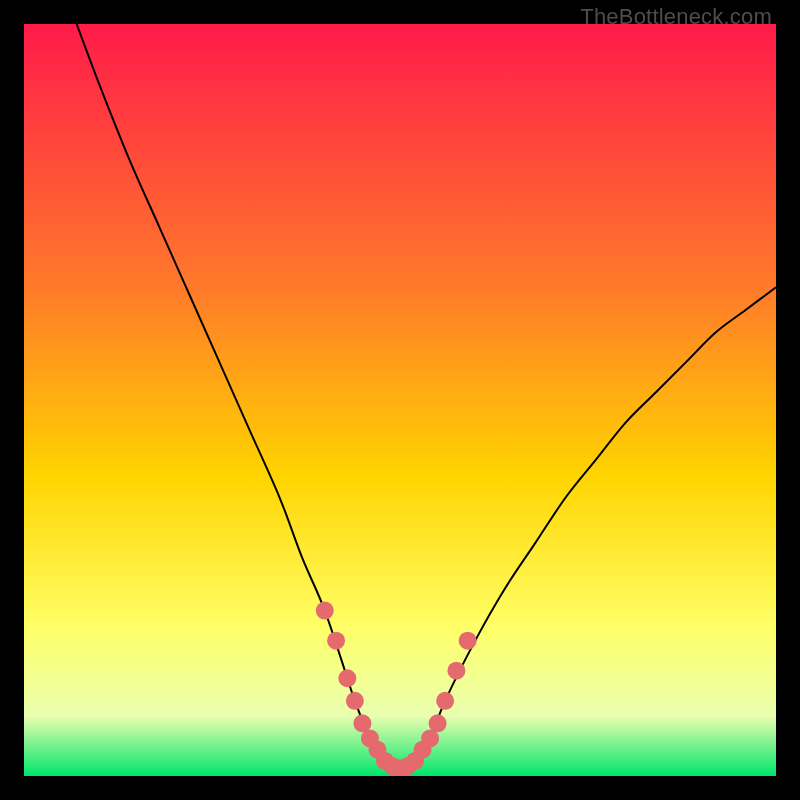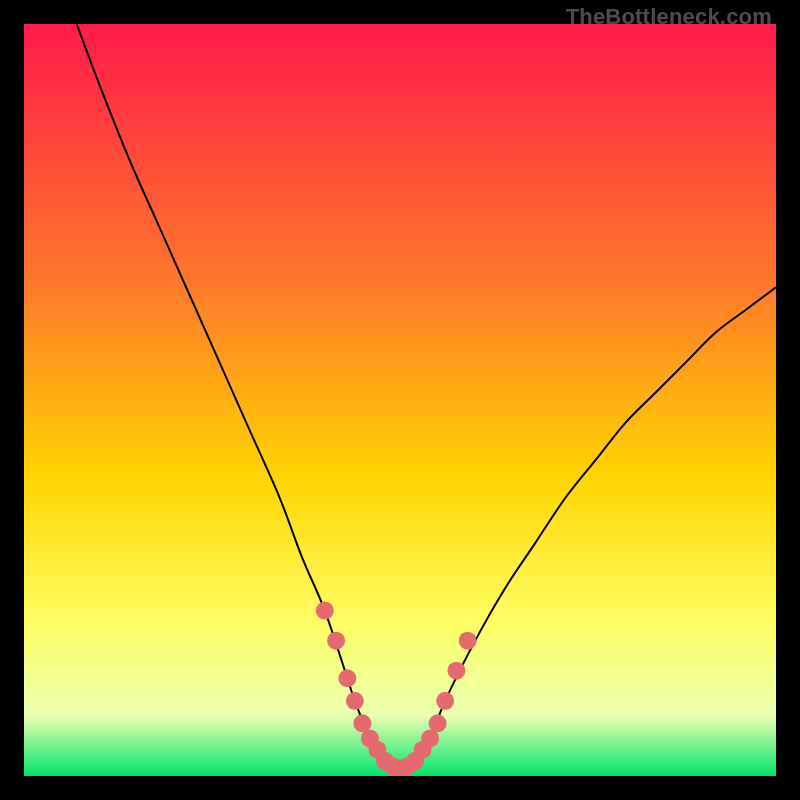--- a/index.html
+++ b/index.html
@@ -25,21 +25,21 @@
     top: 0;
     width: 752px;
     height: 752px;
   }
   .watermark {
     position: absolute;
     top: 4px;
     right: 28px;
     color: #4d4d4d;
     font-size: 22px;
-    font-weight: 700;
+    font-weight: 400;
     letter-spacing: 0.2px;
     user-select: none;
   }
   svg { display: block; }
 </style>
 </head>
 <body>
 
 <div class="frame">
   <svg class="plot-area" viewBox="0 0 752 752" preserveAspectRatio="none">

